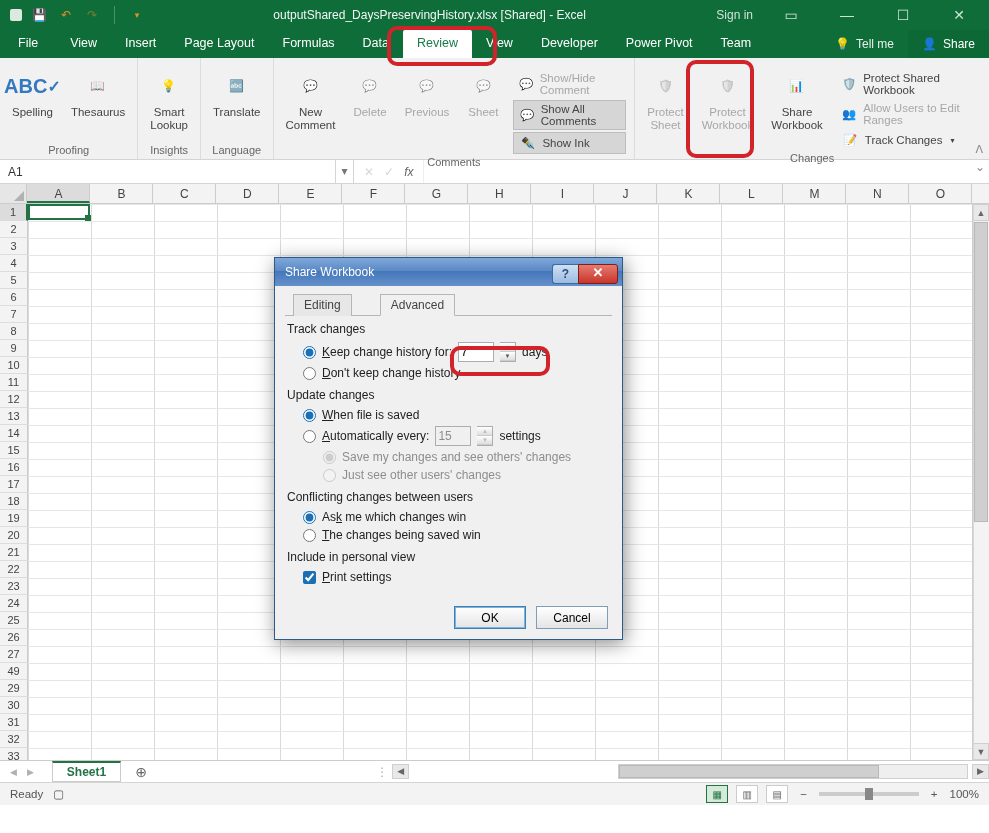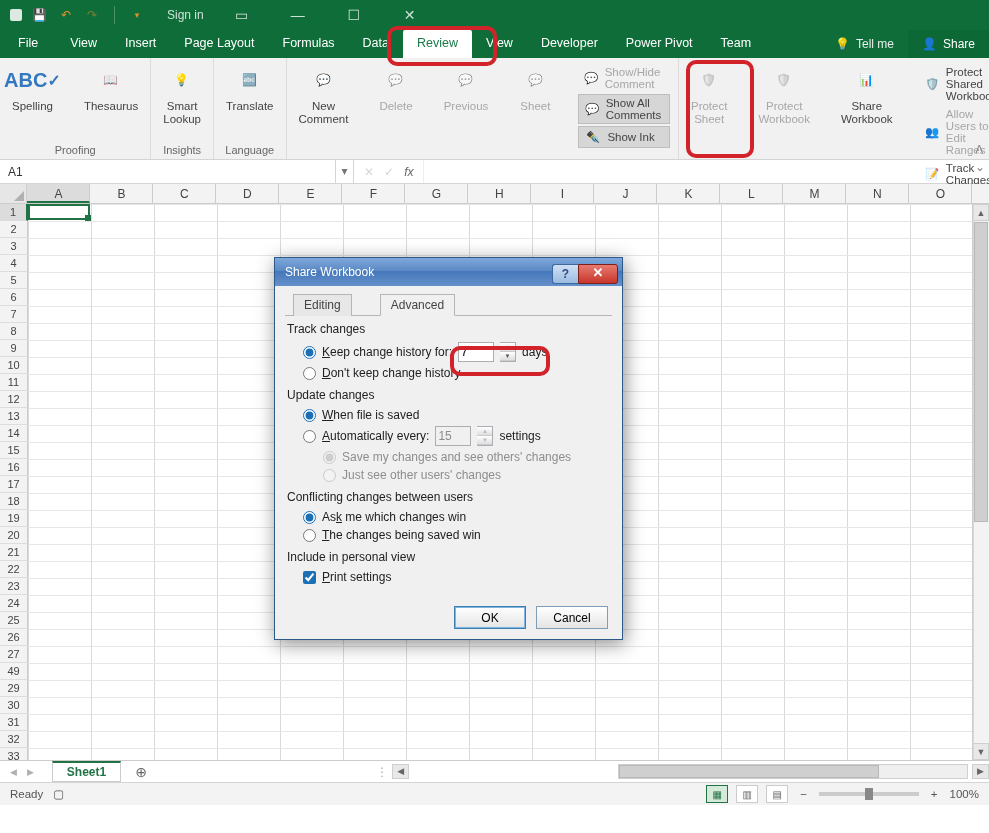--- a/index.html
+++ b/index.html
@@ -18,21 +18,21 @@
   .tab { padding: 6px 14px 0 14px; cursor: default; font-size: 12.5px; }
   .tab.file { padding-left: 18px; padding-right: 18px; }
   .tab.active { background: #fff; color: #1a7b49; border-radius: 2px 2px 0 0; }
   .tabstrip .spacer { flex: 1; }
   .tell-me { display:flex; align-items:center; gap:6px; padding:0 14px; opacity:.9; }
   .share-btn { display:flex; align-items:center; gap:6px; padding:0 14px; background:#0b5c2e4d; }
 
   
   .ribbon { background: #f1f1f1; border-bottom: 1px solid #d4d4d4; height: 102px; display: flex; position: relative; }
   .group { display: flex; flex-direction: column; border-right: 1px solid #dcdcdc; }
-  .group-body { display:flex; gap:23px; padding: 6px 8px 2px 8px; flex:1; }
+  .group-body { display:flex; gap:10px; padding: 6px 8px 2px 8px; flex:1;margin-top:6px; }
   .group-label { text-align:center; color:#666; font-size: 11px; padding-bottom: 3px; }
   .big-btn { display:flex; flex-direction:column; align-items:center; justify-content:flex-start; gap:4px; padding: 0 4px; color:#444; }
   .big-btn .icon { width:32px; height:32px; display:flex; align-items:center; justify-content:center; color:#e28f2a; }
   .big-btn .lbl { font-size: 11.5px; text-align:center; line-height: 1.15; }
   .big-btn.disabled { color:#a7a7a7; }
   .big-btn.disabled .icon { filter: grayscale(1); opacity: .55; }
   .small-row { display:flex; align-items:center; gap:6px; padding: 2px 6px; font-size: 11.5px; color:#444; }
   .small-row.disabled { color:#a7a7a7; }
   .small-row.pressed { background: #d6d6d6; border:1px solid #bdbdbd; }
   .icon16 { width:16px; height:16px; display:inline-flex; align-items:center; justify-content:center; color:#e28f2a; }
@@ -118,20 +118,21 @@
 
 <div class="titlebar">
   <div class="qat">
     <span style="width:12px;height:12px;background:#fff;opacity:.85;border-radius:2px;"></span>
     <span class="icon16">💾</span>
     <span class="icon16">↶</span>
     <span class="icon16" style="opacity:.5;">↷</span>
     <span class="qat-sep"></span>
     <span class="icon16" style="font-size:9px;">▾</span>
   </div>
+  <div class="title-text">outputShared_DaysPreservingHistory.xlsx  [Shared] - Excel</div>
   <div class="title-right">
     <span>Sign in</span>
     <span class="win-btn">▭</span>
     <span class="win-btn">—</span>
     <span class="win-btn">☐</span>
     <span class="win-btn">✕</span>
   </div>
 </div>
 
 <div class="tabstrip">
@@ -221,20 +222,21 @@
         <div class="small-row pressed">
             <span class="icon16">💬</span>
             <span>Show All Comments</span>
           </div>
         <div class="small-row pressed">
             <span class="icon16">✒️</span>
             <span>Show Ink</span>
           </div>
       </div>
     </div>
+    <div class="group-label">Comments</div>
   </div>
 
   <div class="group" style="border-right:0;">
     <div class="group-body">
       <div class="big-btn disabled">
         <div class="icon">🛡️</div>
         <div class="lbl" style="white-space:pre;">Protect
 Sheet</div>
       </div>
       <div class="big-btn disabled">

